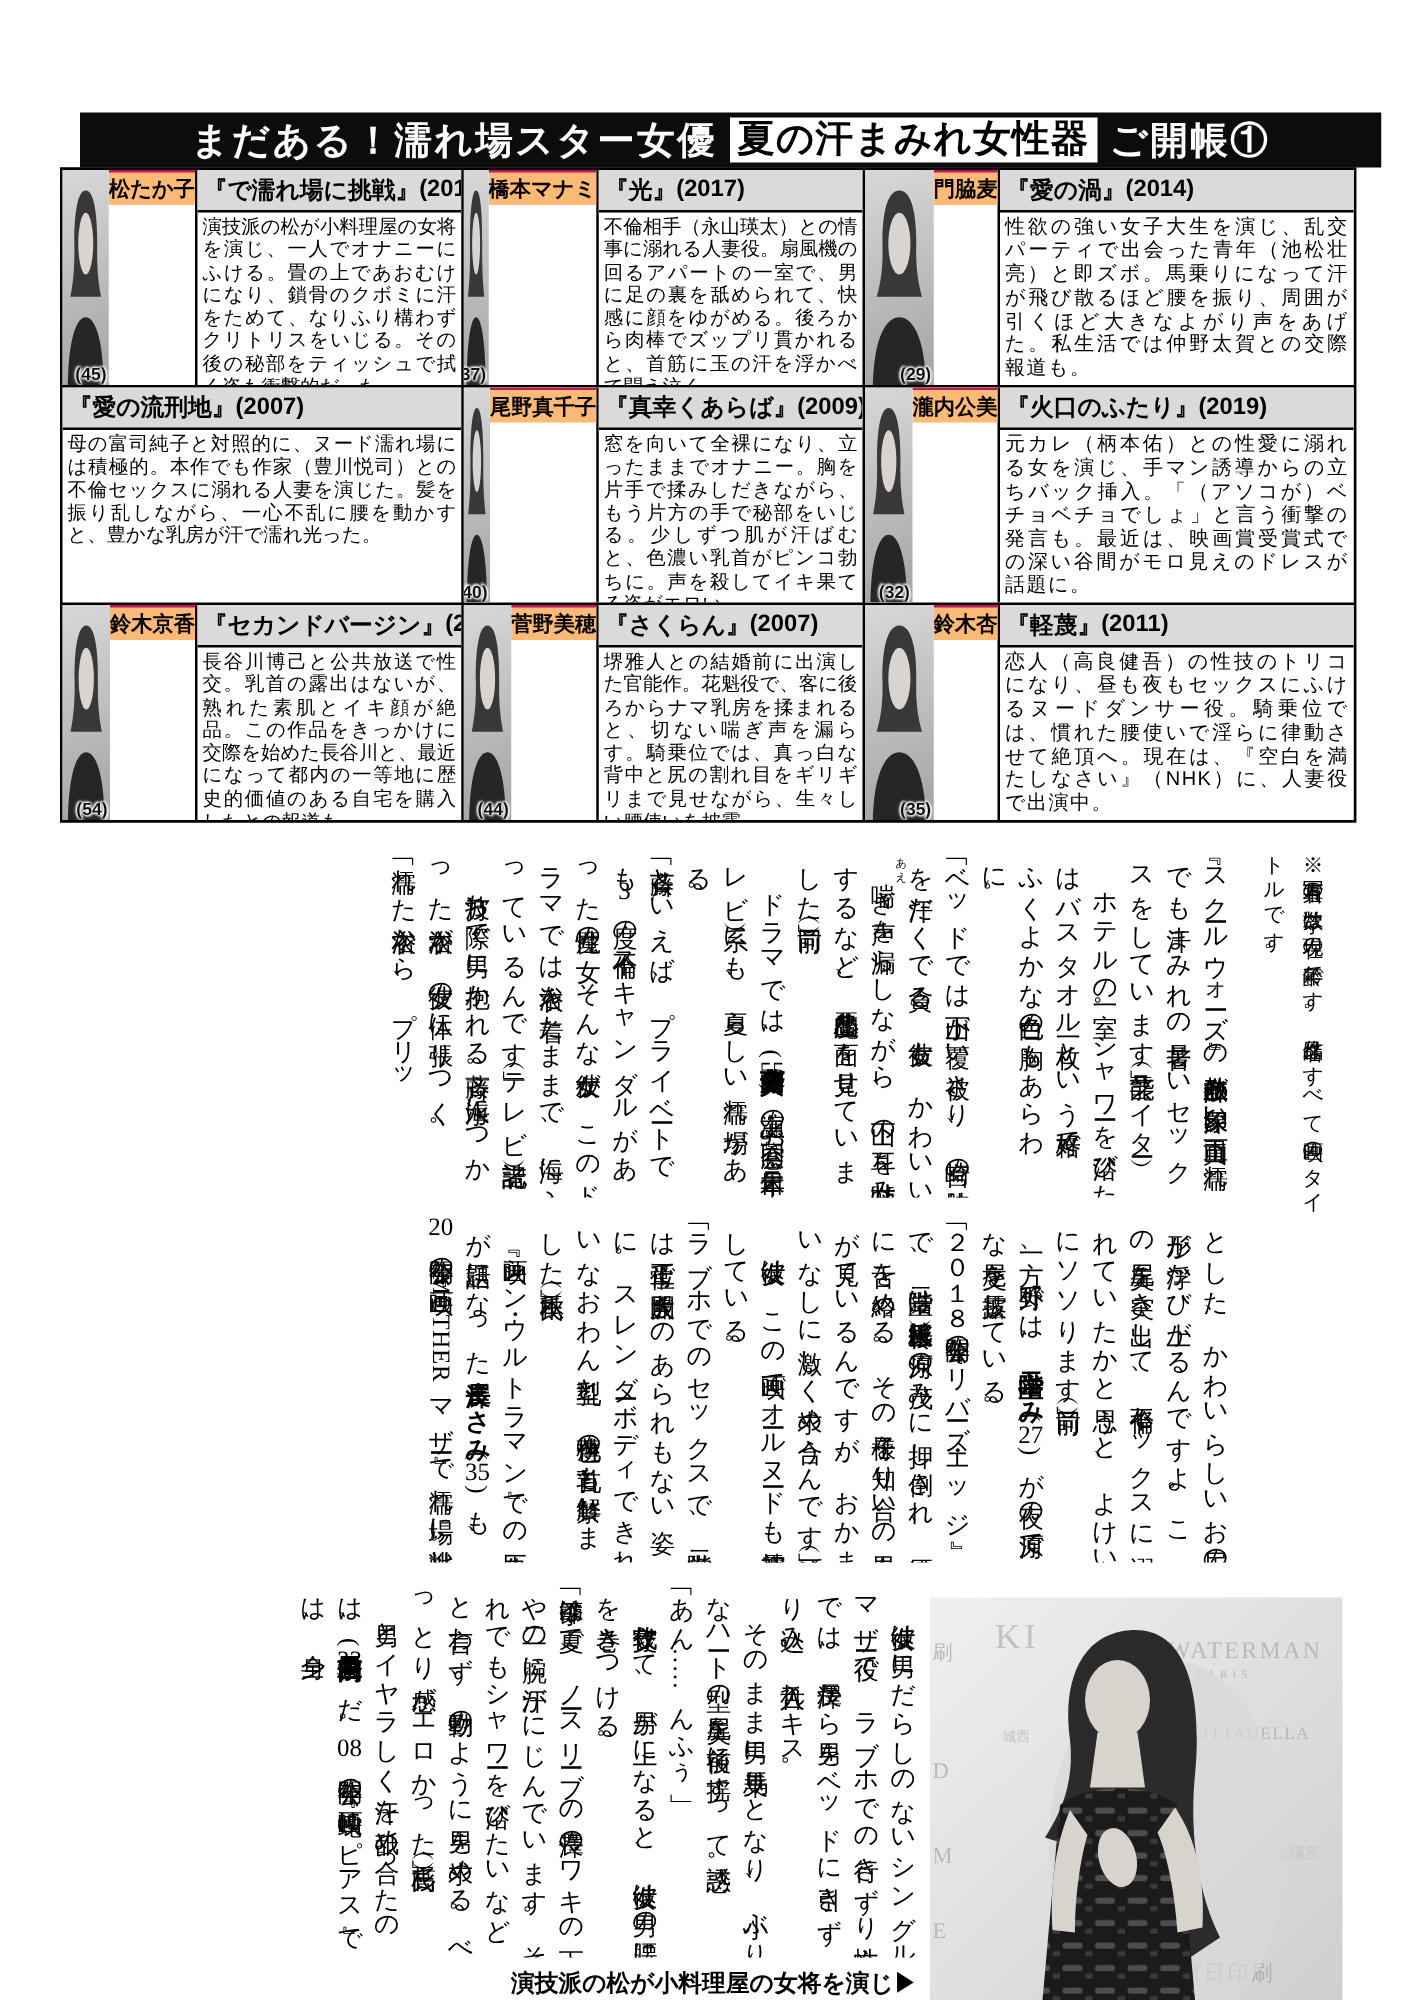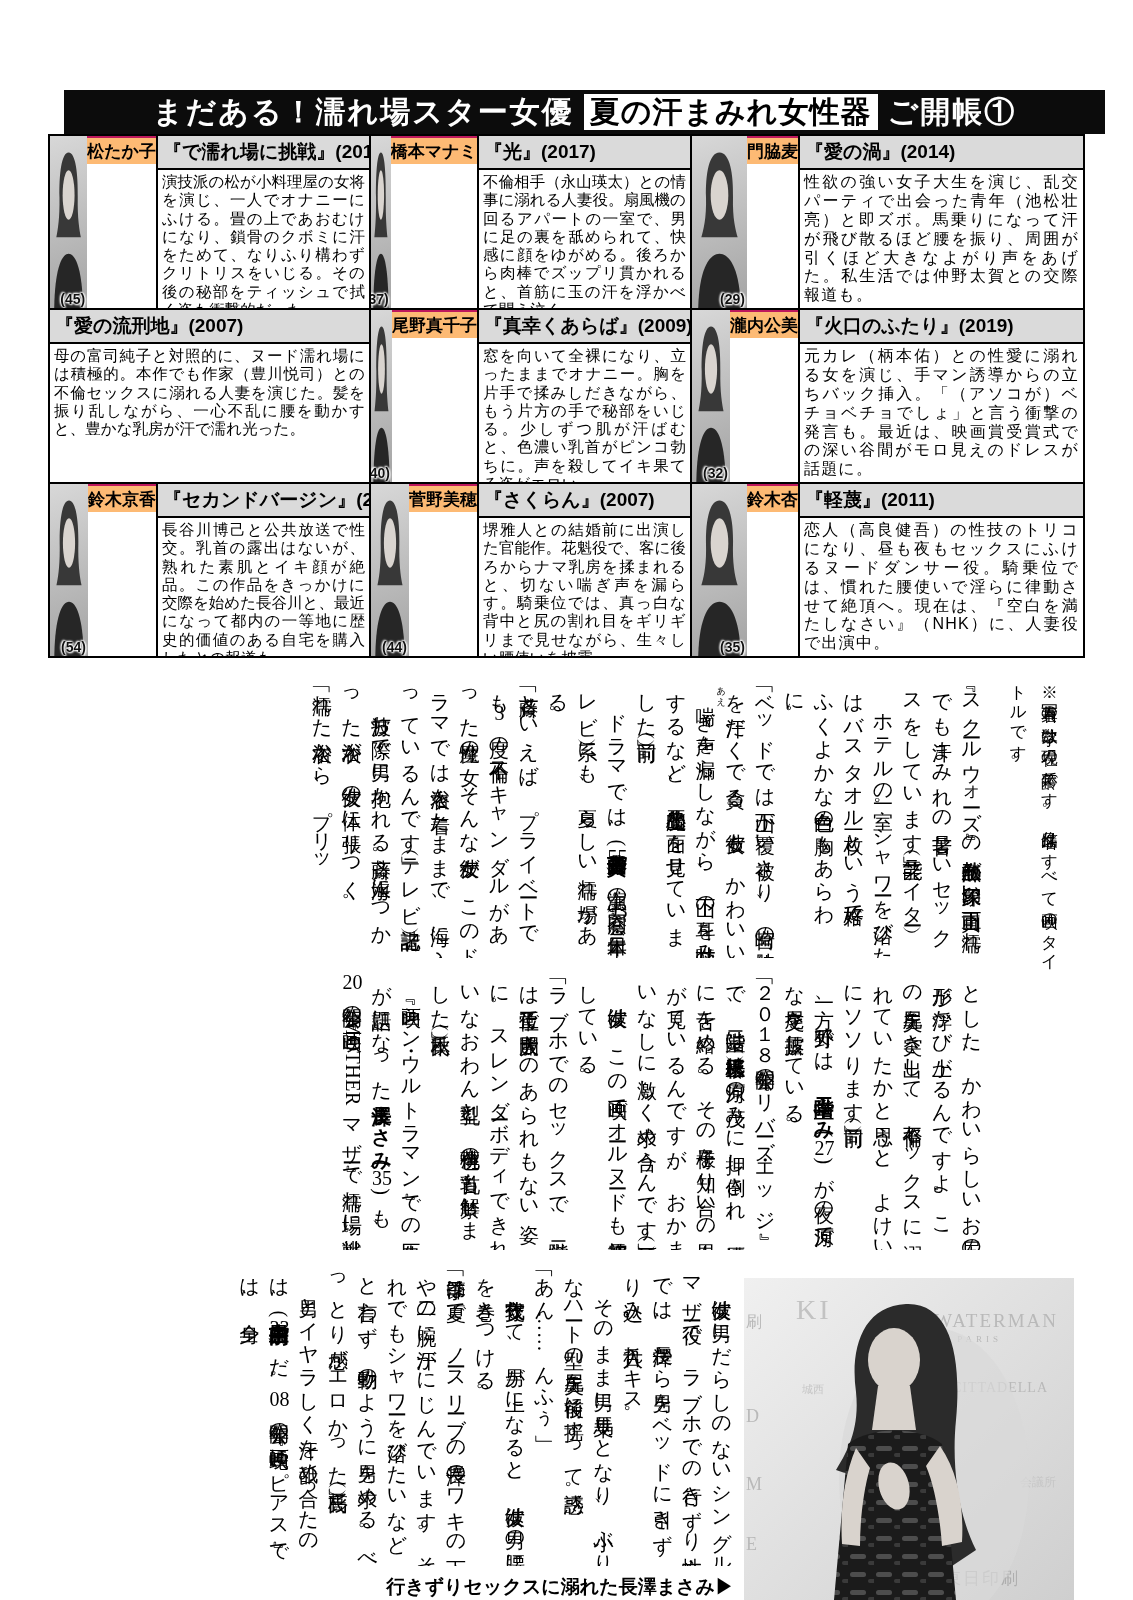--- a/index.html
+++ b/index.html
@@ -297,21 +297,21 @@
     <div class="band3-row">
       <div class="band3-left">
         <div class="band" id="band2">
             <p><span>　彼女は男にだらしのないシングルマザー役で、ラブホでの行きずり性交では、長澤から男をベッドに引きずり込み、舌入れキス。</span></p>
             <p><span>　そのまま男に馬乗りとなり、小ぶりなハート型の美尻を前後に揺すって誘惑。</span></p>
             <p><span>「あん……んふぅ」</span></p>
             <p><span>　攻守交代して、男が上になると、彼女は男の腰に両脚を巻きつける。</span></p>
             <p><span>「季節は夏で、ノースリーブの長澤のワキの下や二の腕に汗がにじんでいます。それでもシャワーを浴びたいなどと言わず、動物のように男を求める。べっとり感がエロかった」（高杉氏）</span></p>
             <p><span>　男とイヤラしく汗を舐め合ったのは、</span><span class="b">吉高由里子</span><span>(</span><span class="tcy">33</span><span>)だ。</span><span class="tcy">08</span><span>年公開の映画『蛇にピアス』では、全身</span></p>
           </div>
-        <div class="caption">行きずりセックスに溺れた長澤まさみ▶</div>
+        <div class="caption">演技派の松が小料理屋の女将を演じ▶</div>
       </div>
       <div class="photo-large">
         <span class="wm wm-ki">KI</span>
         <span class="wm wm-waterman">WATERMAN</span>
         <span class="wm wm-paris">PARIS</span>
         <span class="wm wm-citta">LA CITTADELLA</span>
         <span class="wm wm-josei">城西</span>
         <span class="wm wm-kaigi">会議所</span>
         <span class="wm wm-tonichi">東日印刷</span>
         <span class="wm wm-e1">刷</span>

